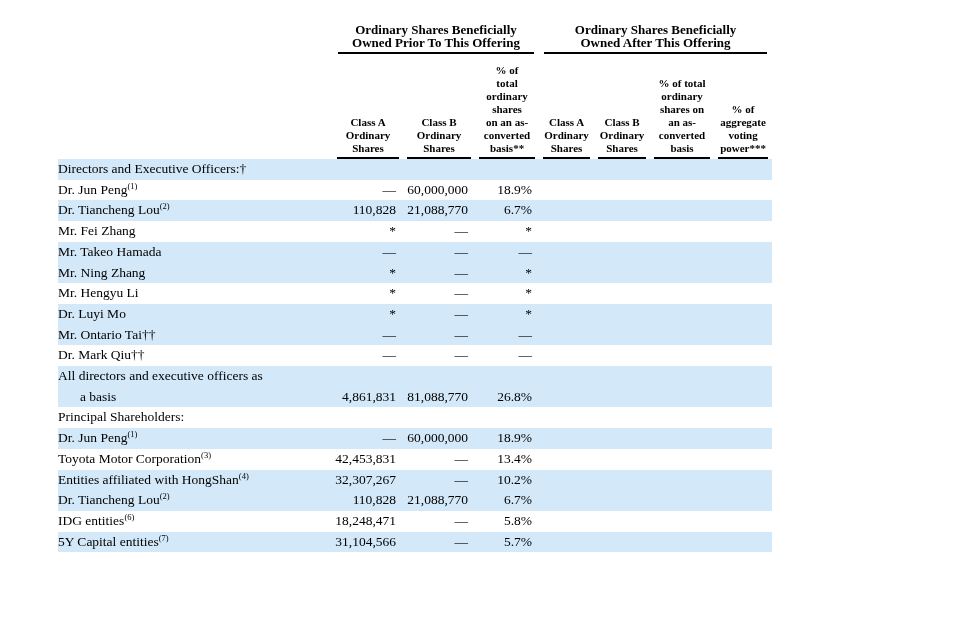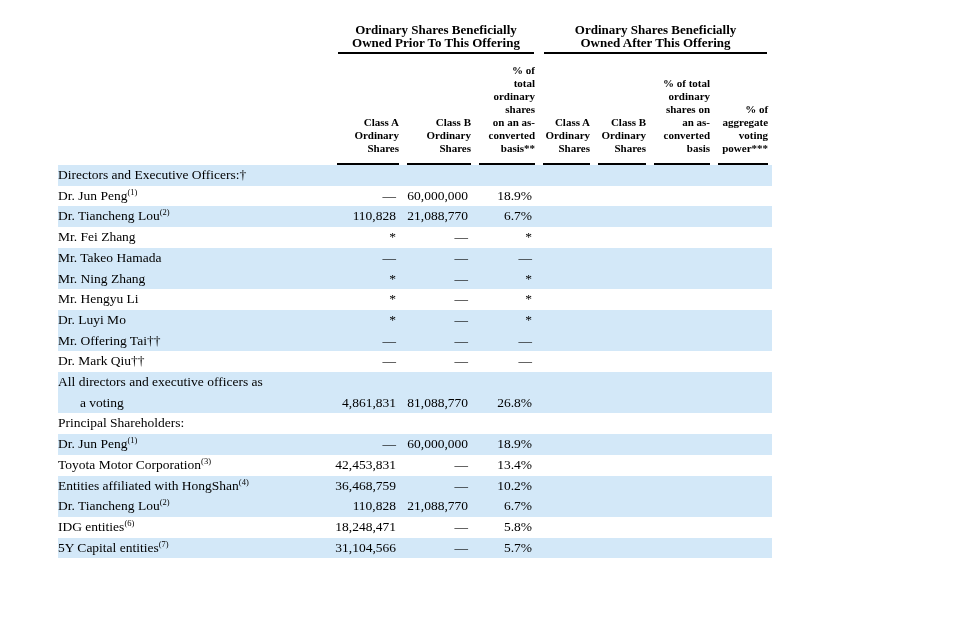--- a/index.html
+++ b/index.html
@@ -38,24 +38,24 @@
     white-space: pre-line;
     border-bottom: 2px solid var(--rule);
     padding-bottom: 3px;
     margin: 0 5px;
   }
   .ch-cell { padding-top: 10px; }
   .ch {
     font-weight: bold;
     font-size: 11px;
     line-height: 13px;
-    text-align: right;
+    text-align: center;
     white-space: pre-line;
     border-bottom: 2px solid var(--rule);
-    padding-bottom: 8px;
+    padding-bottom: 2px;
     margin: 0 4px;
   }
   tbody td {
     padding: 0;
     font-size: 13.5px;
     line-height: 20.7px;
     height: 20.7px;
     vertical-align: bottom;
     white-space: nowrap;
   }
@@ -212,21 +212,21 @@
           <td class="name"><span>Dr. Luyi Mo</span></td>
           <td class="val">*</td>
           <td class="val">—</td>
           <td class="val">*</td>
           <td class="val"></td>
           <td class="val"></td>
           <td class="val"></td>
           <td class="val"></td>
         </tr>
         <tr class="stripe">
-          <td class="name"><span>Mr. Offering Tai††</span></td>
+          <td class="name"><span>Mr. Ontario Tai††</span></td>
           <td class="val">—</td>
           <td class="val">—</td>
           <td class="val">—</td>
           <td class="val"></td>
           <td class="val"></td>
           <td class="val"></td>
           <td class="val"></td>
         </tr>
         <tr>
           <td class="name"><span>Dr. Mark Qiu††</span></td>
@@ -234,21 +234,21 @@
           <td class="val">—</td>
           <td class="val">—</td>
           <td class="val"></td>
           <td class="val"></td>
           <td class="val"></td>
           <td class="val"></td>
         </tr>
         <tr class="stripe">
           <td class="name">
             <div>All directors and executive officers as</div>
-            <div class="line2">a voting</div>
+            <div class="line2">a basis</div>
           </td>
           <td class="val">4,861,831</td>
           <td class="val">81,088,770</td>
           <td class="val">26.8%</td>
           <td class="val"></td>
           <td class="val"></td>
           <td class="val"></td>
           <td class="val"></td>
         </tr>
         <tr>
@@ -269,21 +269,21 @@
           <td class="val">42,453,831</td>
           <td class="val">—</td>
           <td class="val">13.4%</td>
           <td class="val"></td>
           <td class="val"></td>
           <td class="val"></td>
           <td class="val"></td>
         </tr>
         <tr class="stripe">
           <td class="name"><span>Entities affiliated with HongShan</span><sup class="fn">(4)</sup></td>
-          <td class="val">36,468,759</td>
+          <td class="val">32,307,267</td>
           <td class="val">—</td>
           <td class="val">10.2%</td>
           <td class="val"></td>
           <td class="val"></td>
           <td class="val"></td>
           <td class="val"></td>
         </tr>
         <tr class="stripe">
           <td class="name"><span>Dr. Tiancheng Lou</span><sup class="fn">(2)</sup></td>
           <td class="val">110,828</td>

